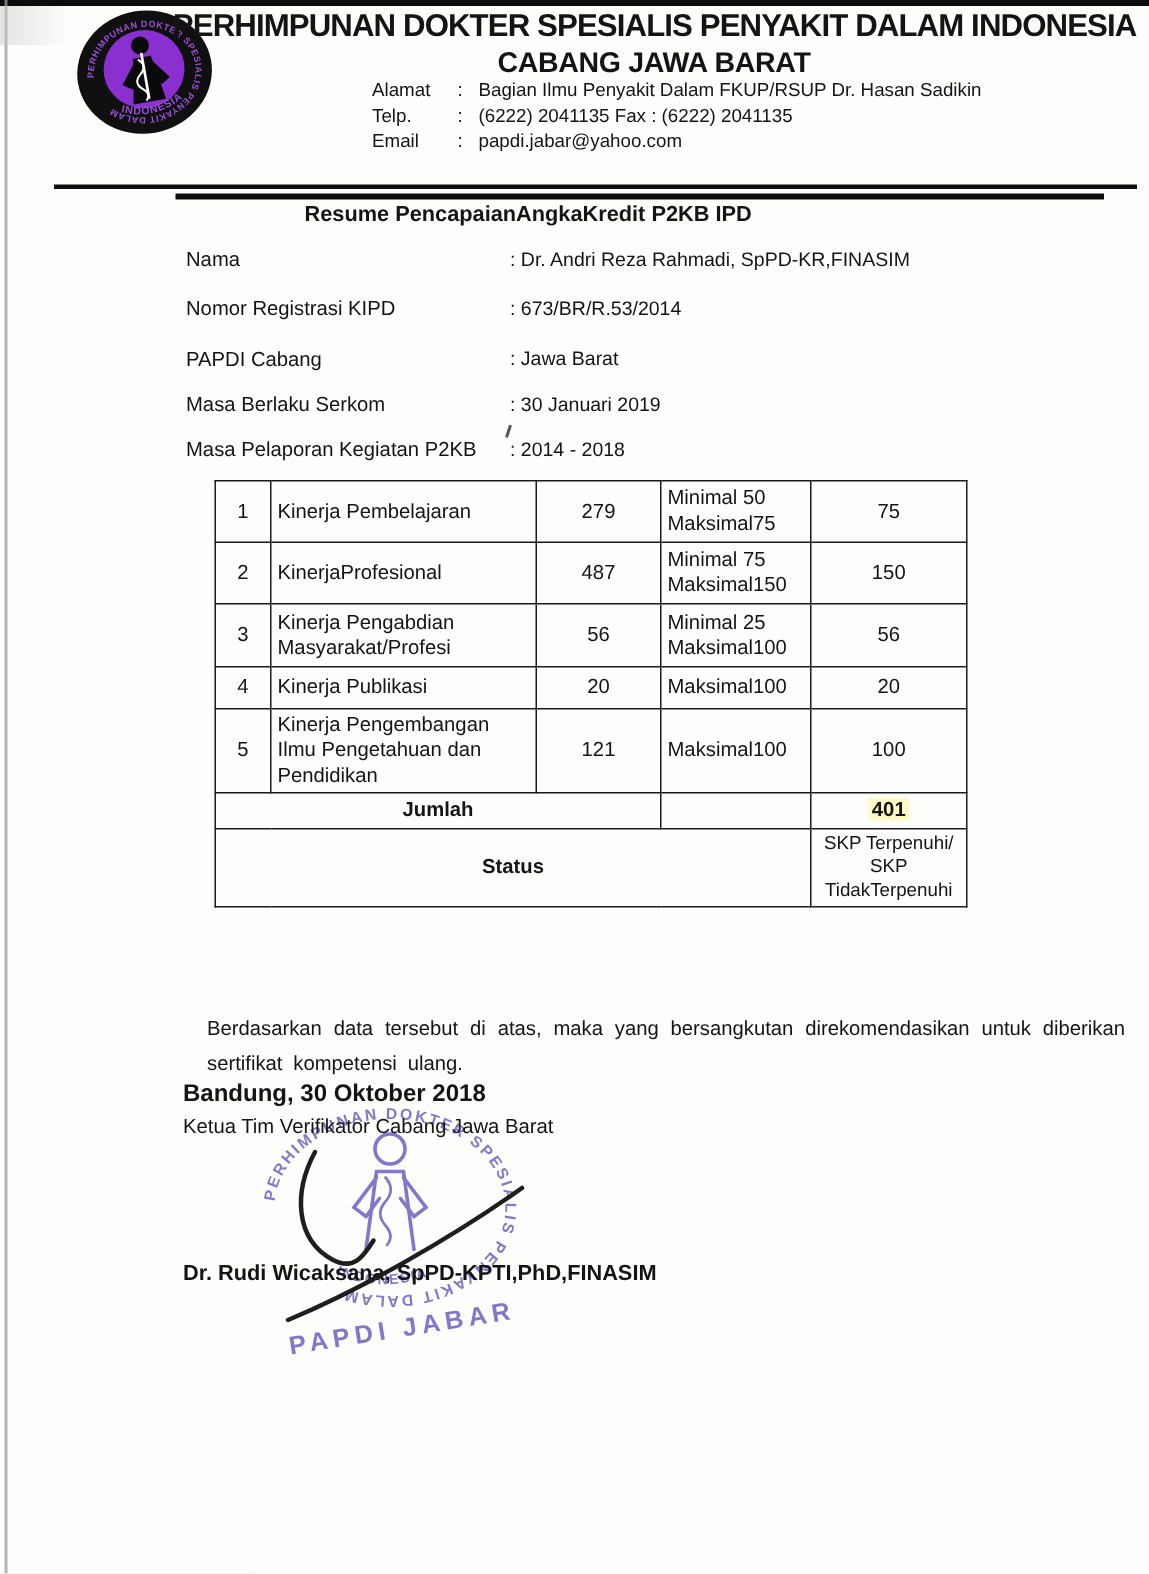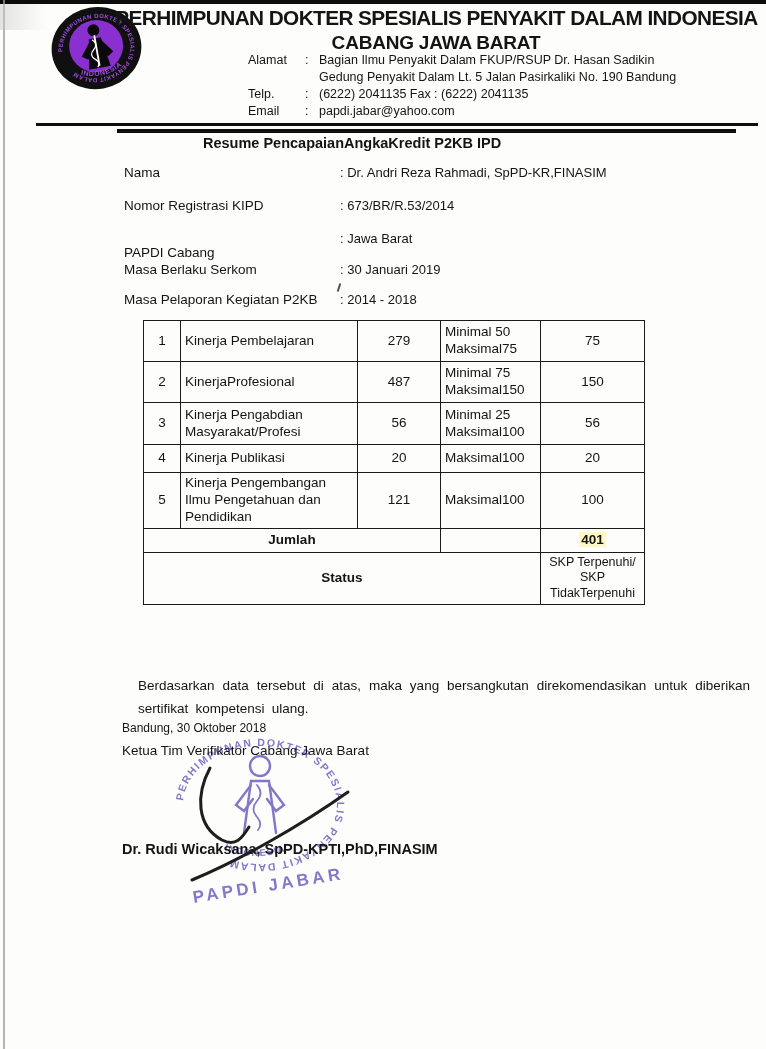--- a/index.html
+++ b/index.html
@@ -41,21 +41,21 @@
   .tr-head{height:37px;}
   .tr-r1{height:41px;} .tr-r2{height:41px;} .tr-r3{height:42px;}
   .tr-r4{height:28px;} .tr-r5{height:54px;}
   .tr-jumlah{height:24px;} .tr-status{height:50px;}
   .bold{font-weight:bold;}
   .hl{background:#fef9c3;padding:0 2px;font-weight:bold;}
   .status-cell{font-size:12.5px;font-weight:normal;text-align:center;line-height:1.35;}
 
   
   .closing-par{position:absolute;left:138px;top:675px;width:612px;font-size:13.5px;line-height:1.7;text-align:justify;word-spacing:3.5px;}
-  .date-line{position:absolute;left:122px;top:721px;font-size:12px;font-weight:normal;z-index:3;}
+  .date-line{position:absolute;left:122px;top:721px;font-size:16px;font-weight:bold;z-index:3;}
   .role-line{position:absolute;left:122px;top:743px;font-size:13.5px;font-weight:normal;z-index:3;}
   .signer-name{position:absolute;left:122px;top:841px;font-size:14.5px;font-weight:bold;z-index:3;white-space:nowrap;}
 
   .stamp-wrap{position:absolute;left:152px;top:733px;z-index:2;opacity:.88;}
   .sig-wrap{position:absolute;left:130px;top:742px;z-index:5;pointer-events:none;}
   .logo-wrap{position:absolute;left:50px;top:5px;transform:rotate(-10deg);}
 </style>
 </head>
 <body>
 
@@ -93,25 +93,20 @@
     <div class="org-line2">CABANG JAWA BARAT</div>
   </div>
 
   <div class="contact">
     <div class="contact-row">
       <span class="c-label">Alamat</span>
       <span class="c-sep">:</span>
       <span class="c-val">Bagian Ilmu Penyakit Dalam FKUP/RSUP Dr. Hasan Sadikin</span>
     </div>
     <div class="contact-row">
-      <span class="c-label"></span>
-      <span class="c-sep"></span>
-      <span class="c-val">Gedung Penyakit Dalam Lt. 5  Jalan Pasirkaliki No. 190 Bandung</span>
-    </div>
-    <div class="contact-row">
       <span class="c-label">Telp.</span>
       <span class="c-sep">:</span>
       <span class="c-val">(6222) 2041135  Fax : (6222) 2041135</span>
     </div>
     <div class="contact-row">
       <span class="c-label">Email</span>
       <span class="c-sep">:</span>
       <span class="c-val">papdi.jabar@yahoo.com</span>
     </div>
   </div>
@@ -120,21 +115,21 @@
   <div class="rule2"></div>
 
   <div class="doc-title">Resume PencapaianAngkaKredit P2KB IPD</div>
 
   <div class="field-label" style="top:165px">Nama</div>
   <div class="field-value" style="top:165px">: Dr. Andri Reza Rahmadi, SpPD-KR,FINASIM</div>
 
   <div class="field-label" style="top:198px">Nomor Registrasi KIPD</div>
   <div class="field-value" style="top:198px">: 673/BR/R.53/2014</div>
 
-  <div class="field-label" style="top:245px">PAPDI Cabang</div>
+  <div class="field-label" style="top:232px">PAPDI Cabang</div>
   <div class="field-value" style="top:231px">: Jawa Barat</div>
 
   <div class="field-label" style="top:262px">Masa Berlaku Serkom</div>
   <div class="field-value" style="top:262px">: 30 Januari 2019</div>
 
   <div class="field-label" style="top:292px">Masa Pelaporan Kegiatan P2KB</div>
   <div class="field-value" style="top:292px">: 2014 - 2018</div>
   <div class="pen-mark"></div>
 
   <table class="skp">

